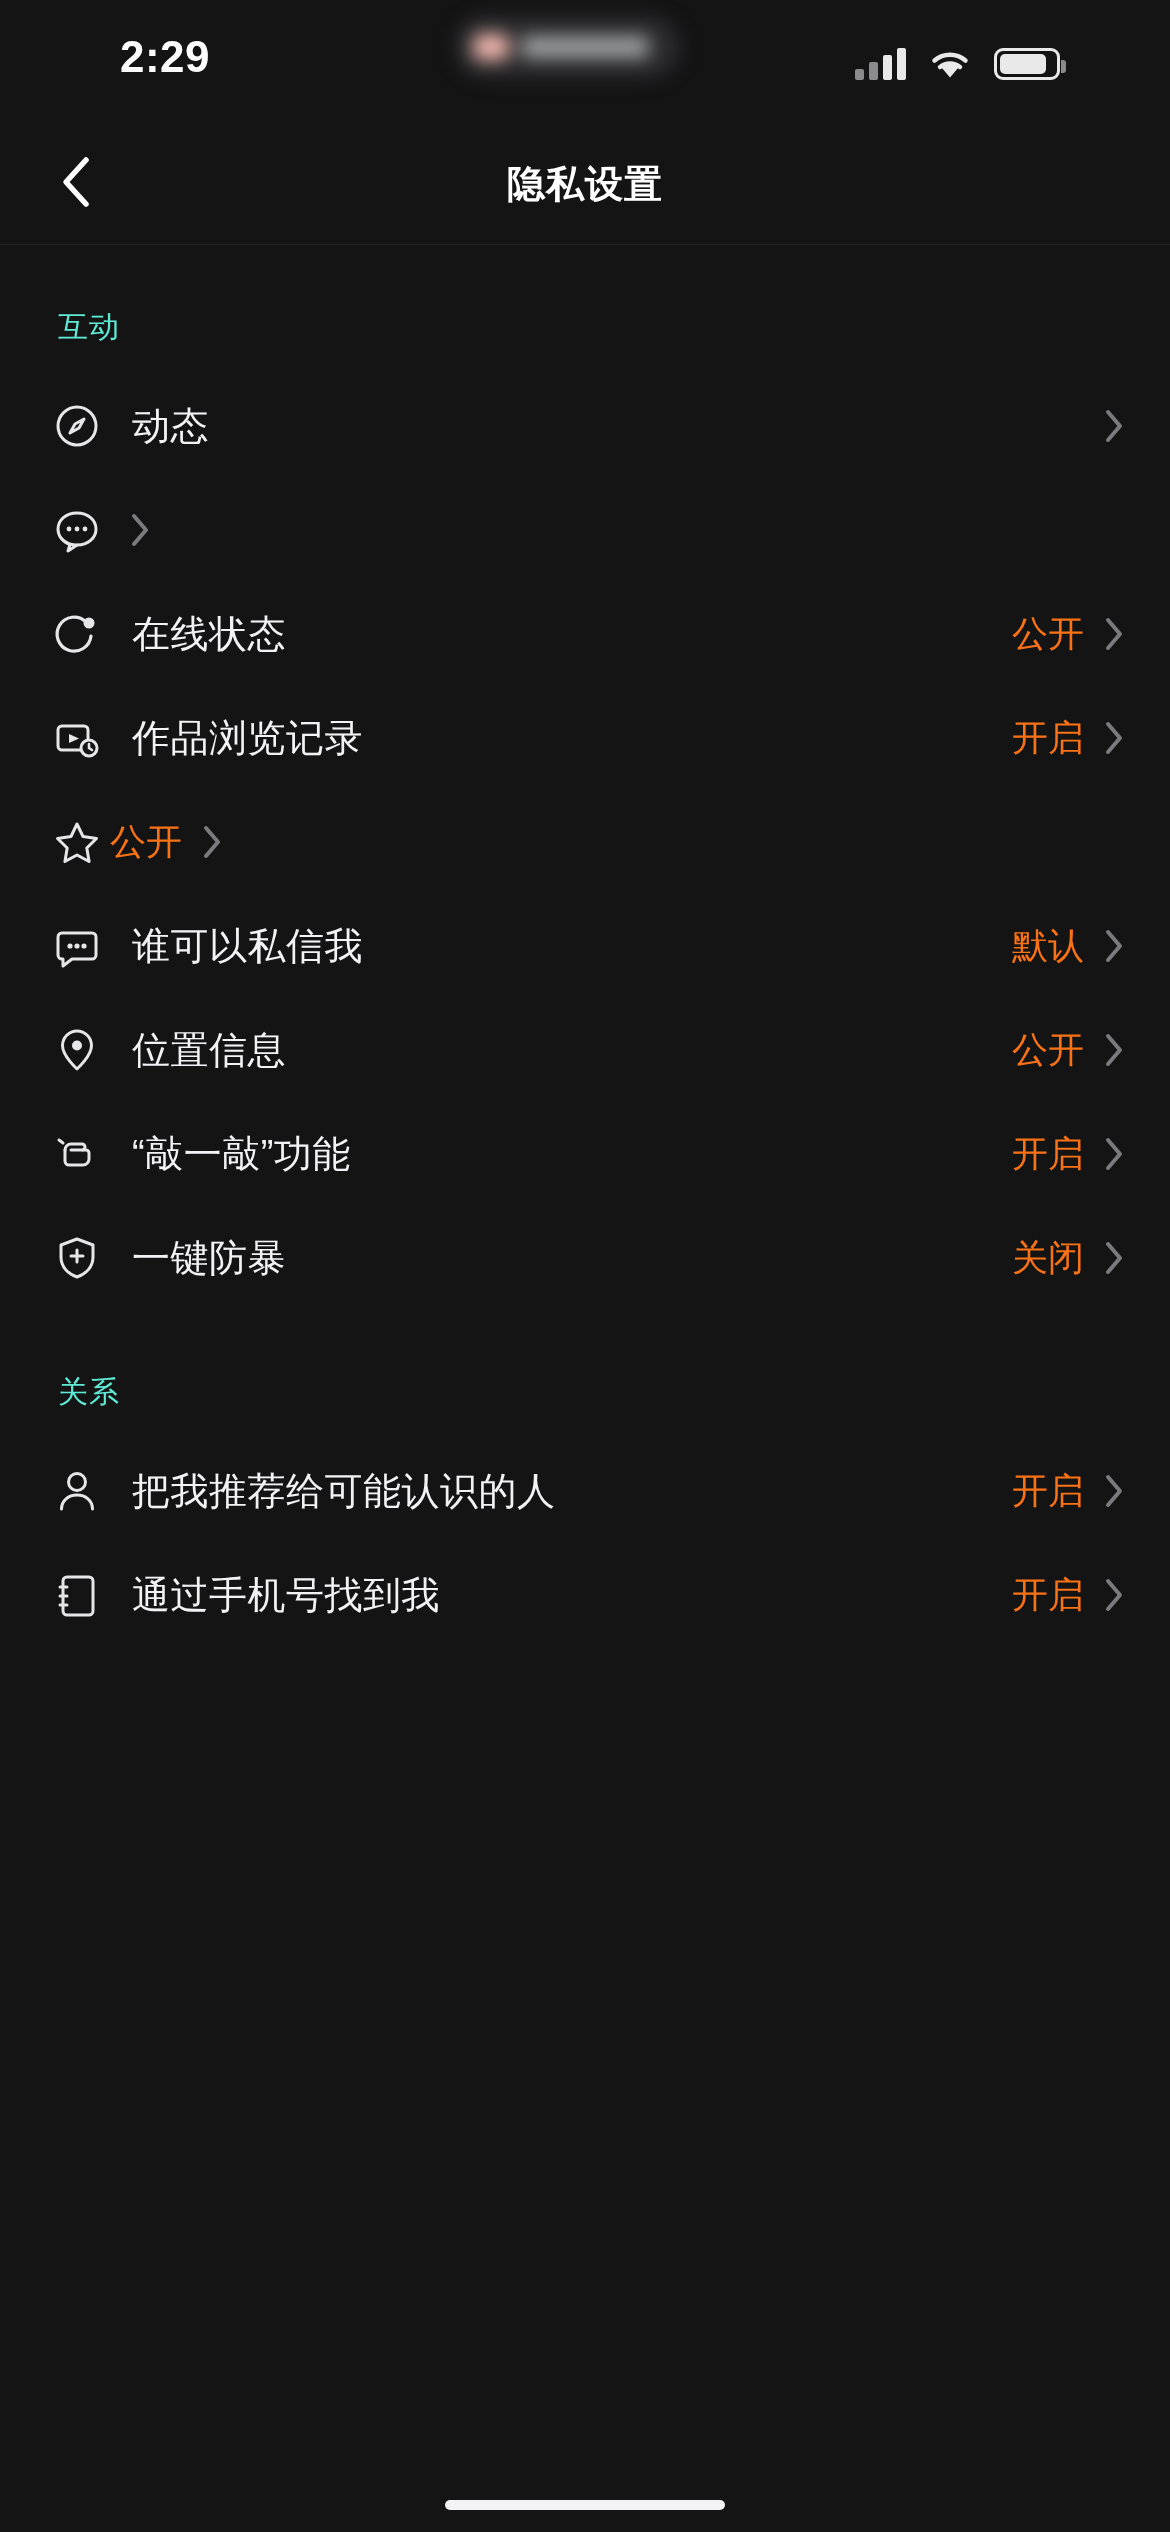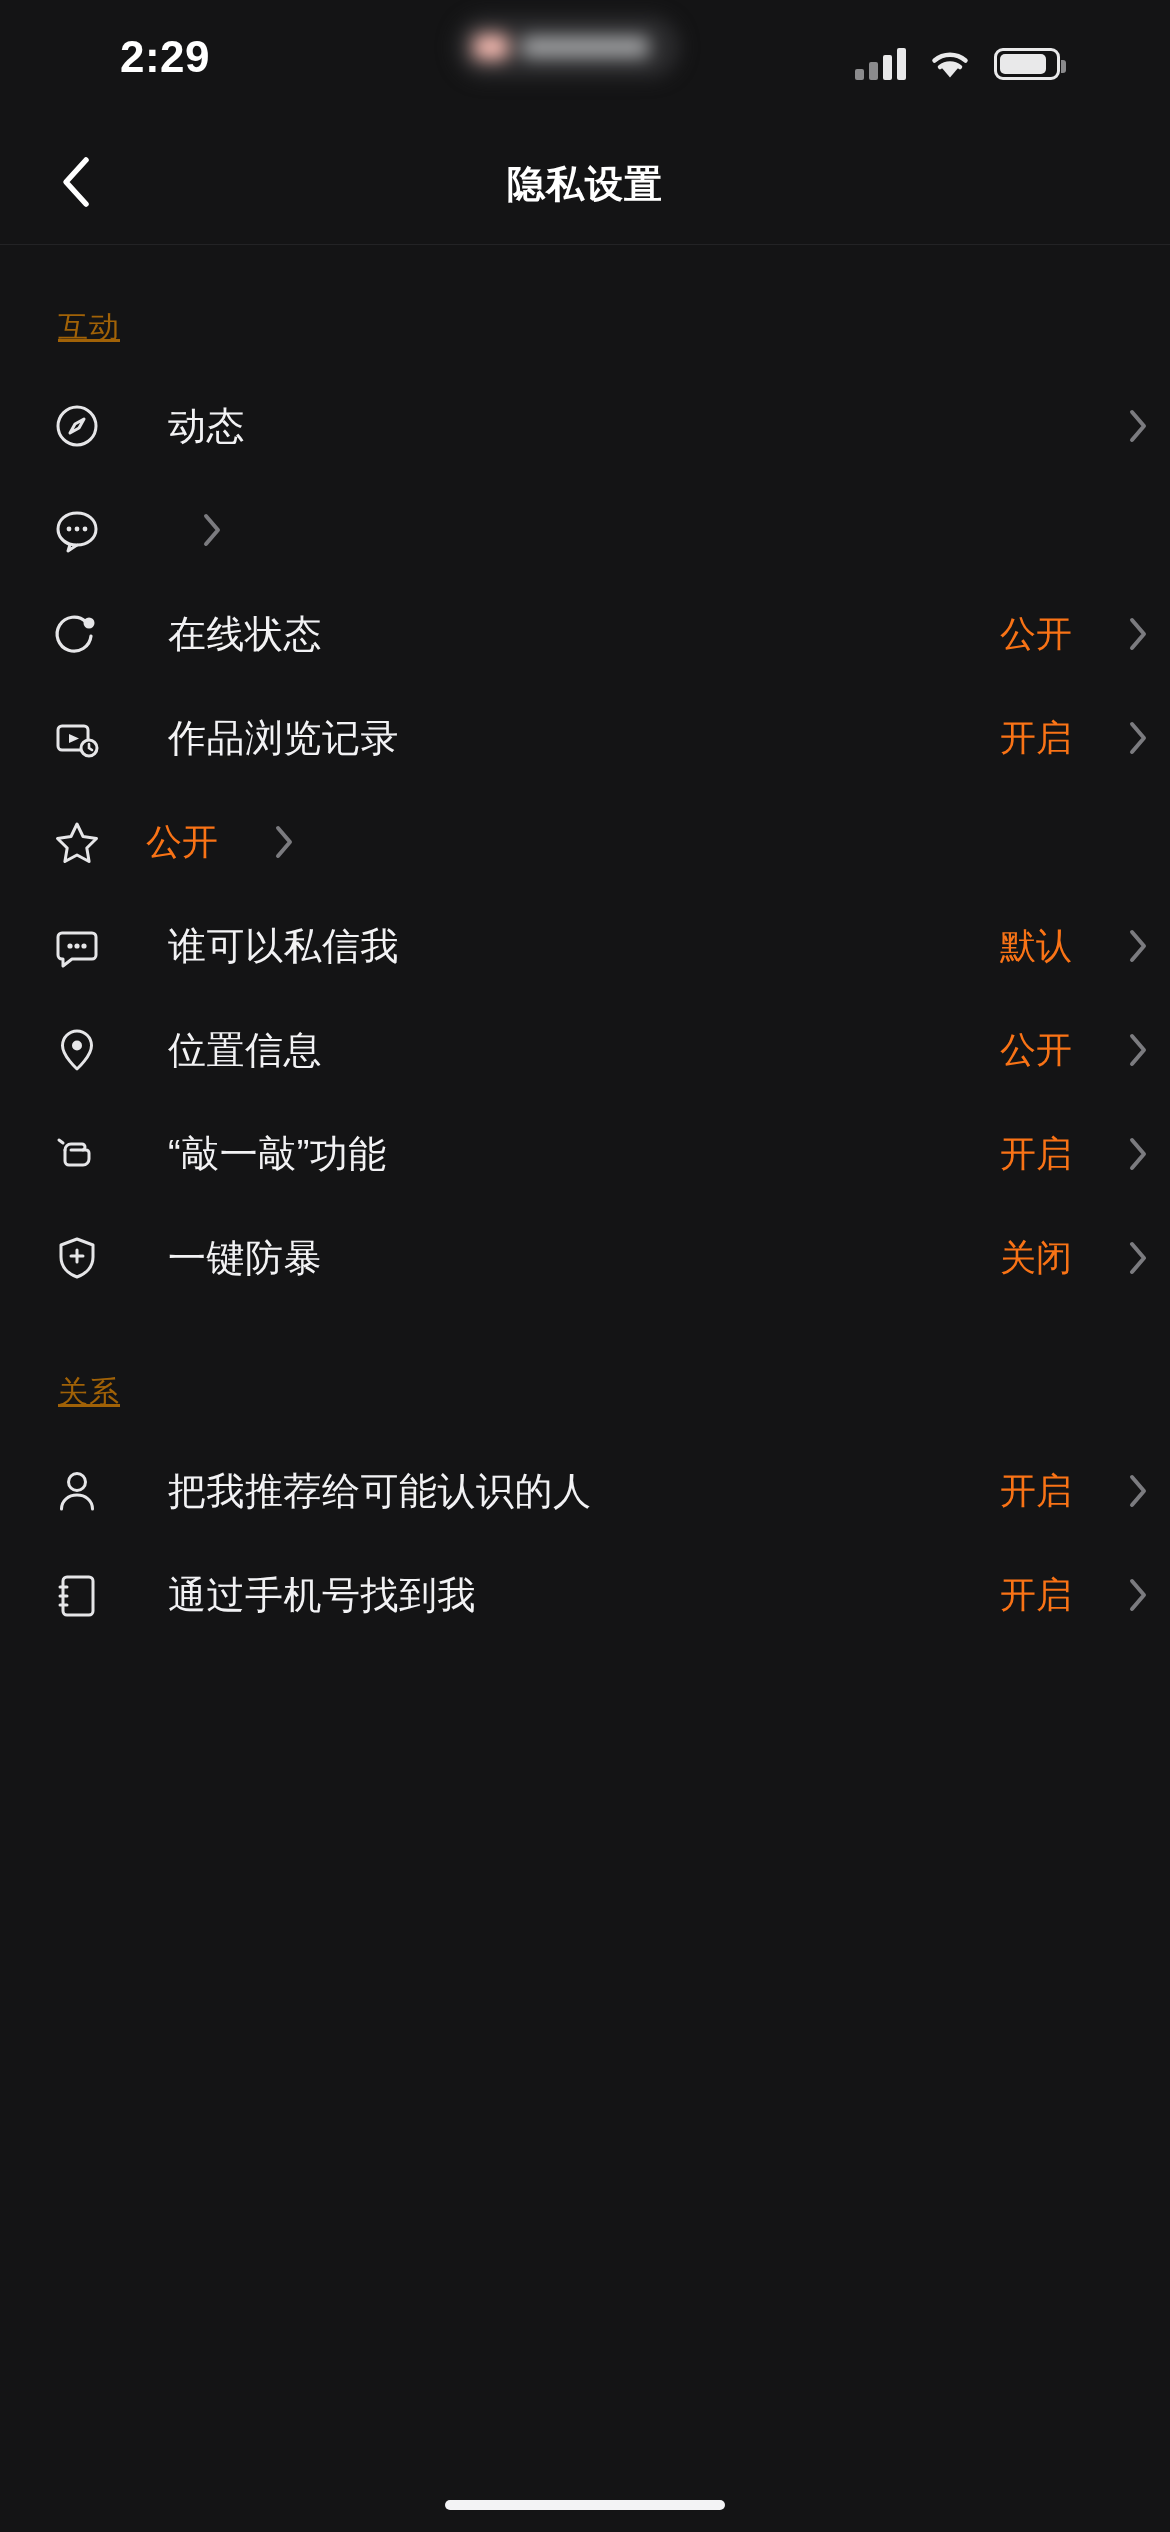--- a/index.html
+++ b/index.html
@@ -150,32 +150,30 @@
   }
 
   
   .scroll {
     flex: 1 1 auto;
     overflow: hidden;
     background: #141415;
   }
   .section-title {
     font-size: 30px;
-    color: #a16207;
+    color: #5eead4;
     padding: 62px 0 26px 58px;
     letter-spacing: 1px;
-    text-decoration: underline;
   }
   .row {
     height: 104px;
     display: flex;
     align-items: center;
-    padding: 0 20px 0 44px;
-    position: relative;
-    gap: 36px;
+    padding: 0 44px 0 44px;
+    position: relative;
   }
   .row .ico {
     width: 66px;
     flex: 0 0 66px;
     display: flex;
     align-items: center;
     justify-content: center;
     color: #e6e6e8;
   }
   .row .label {

